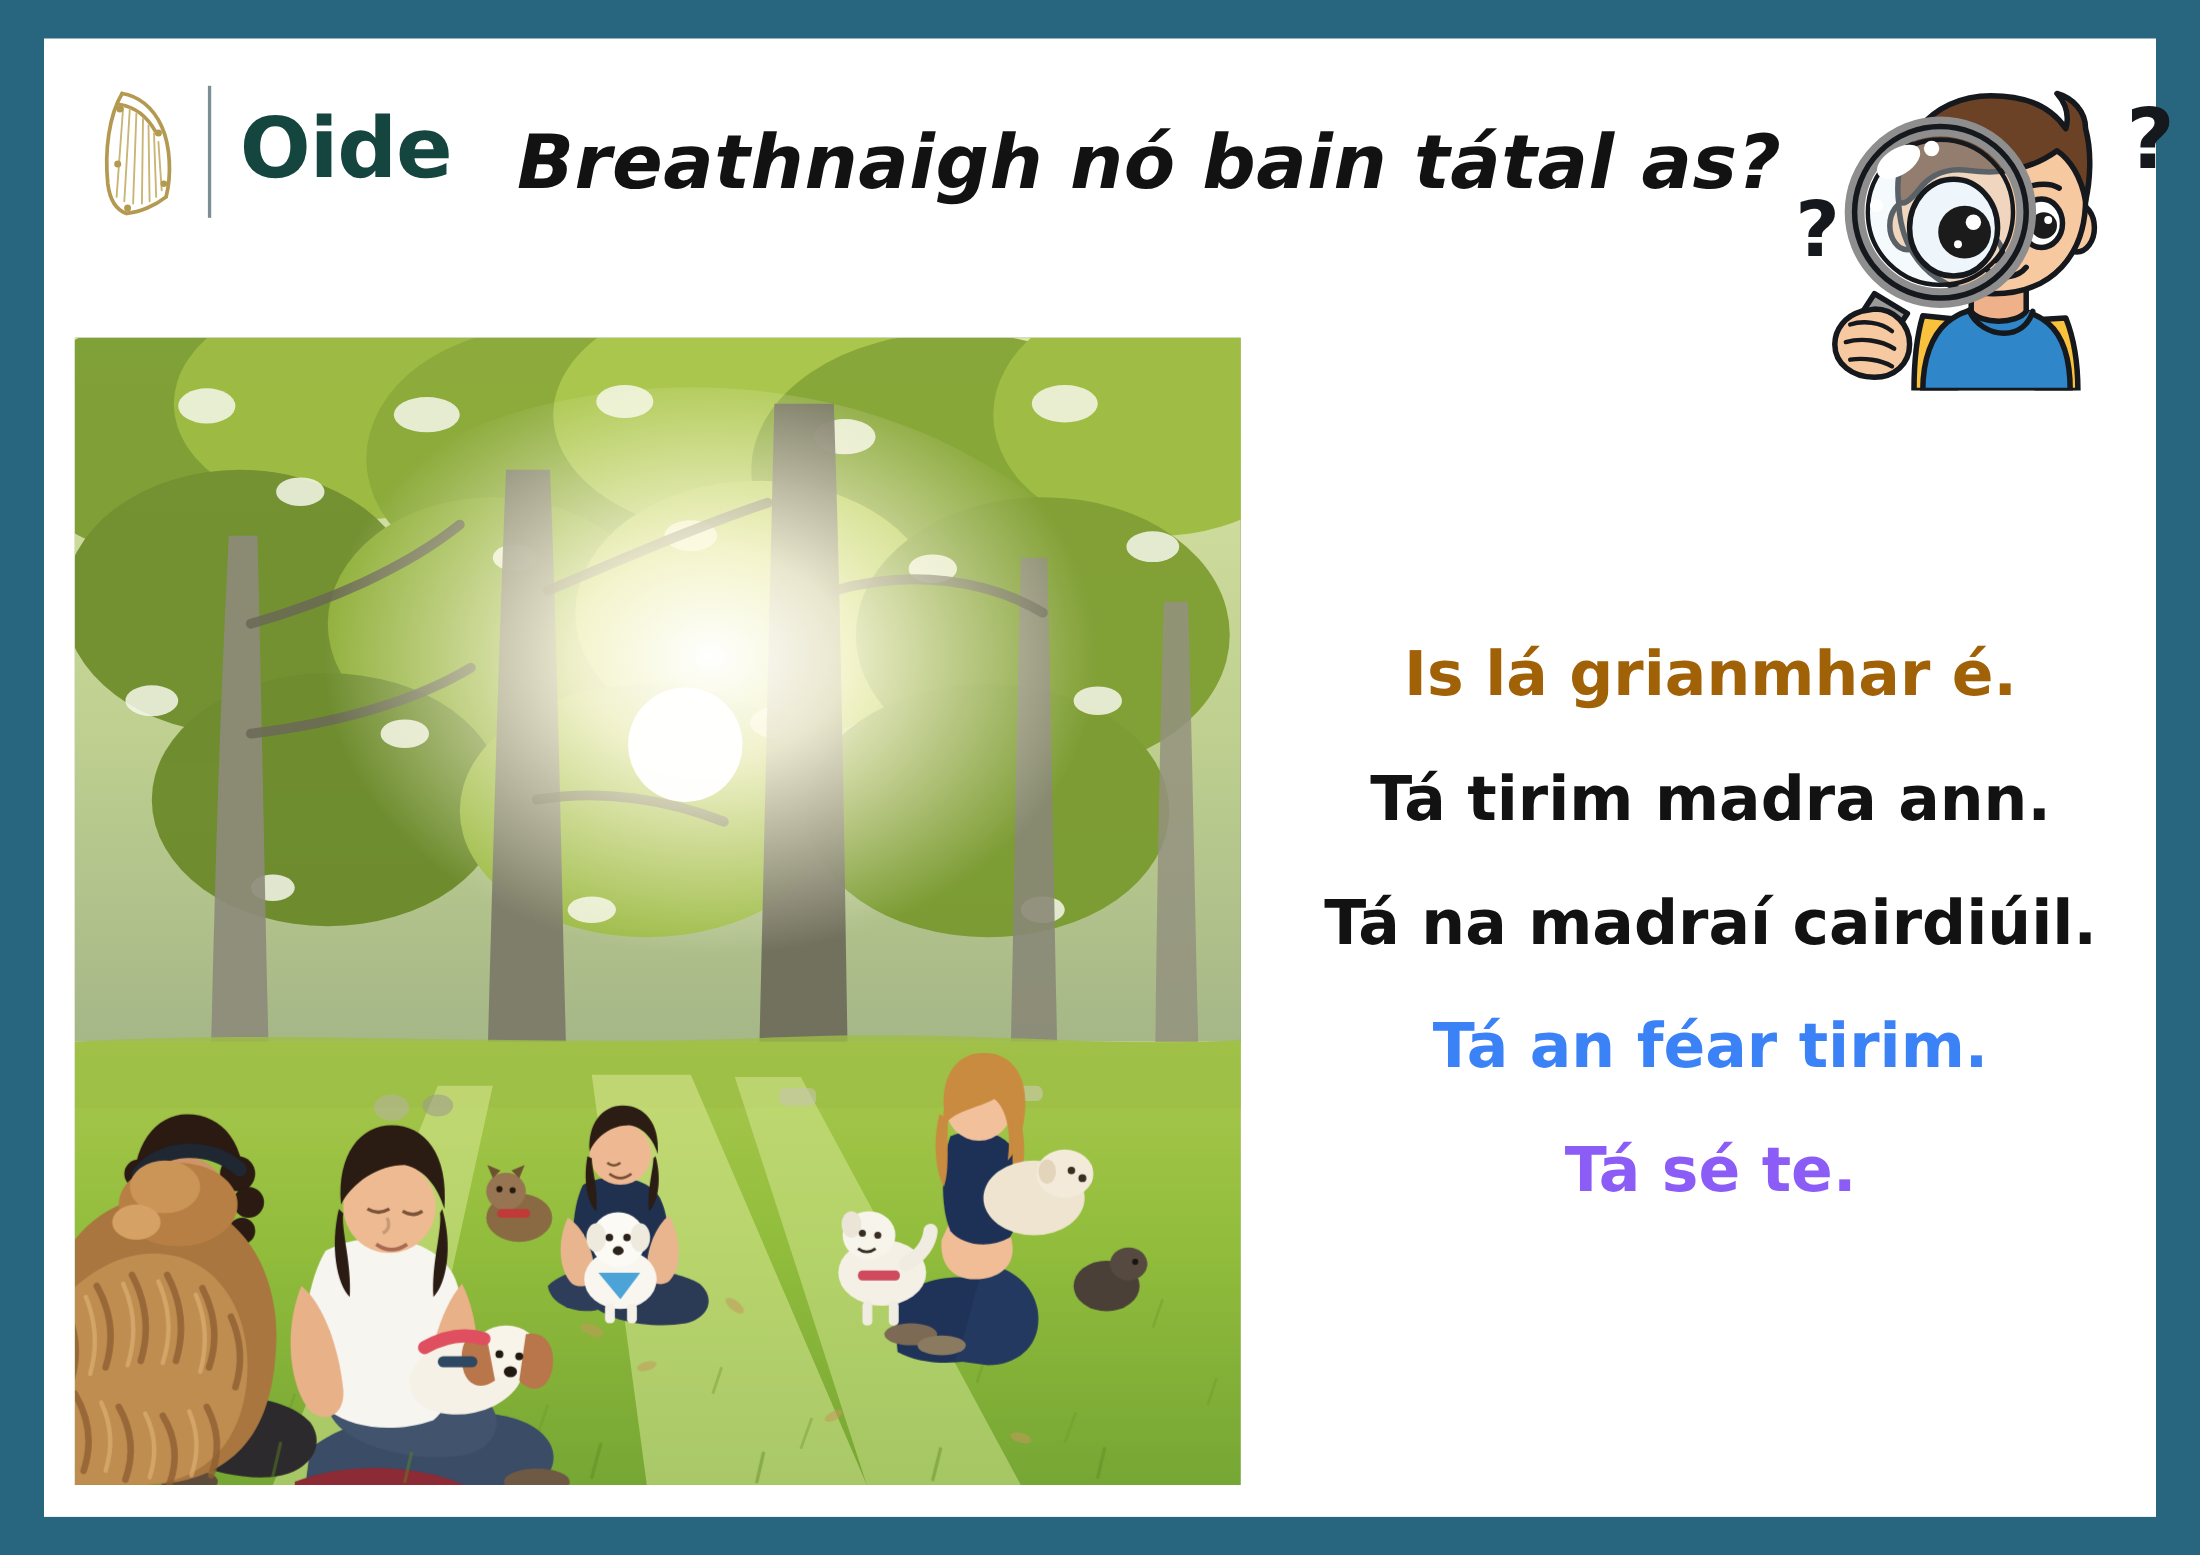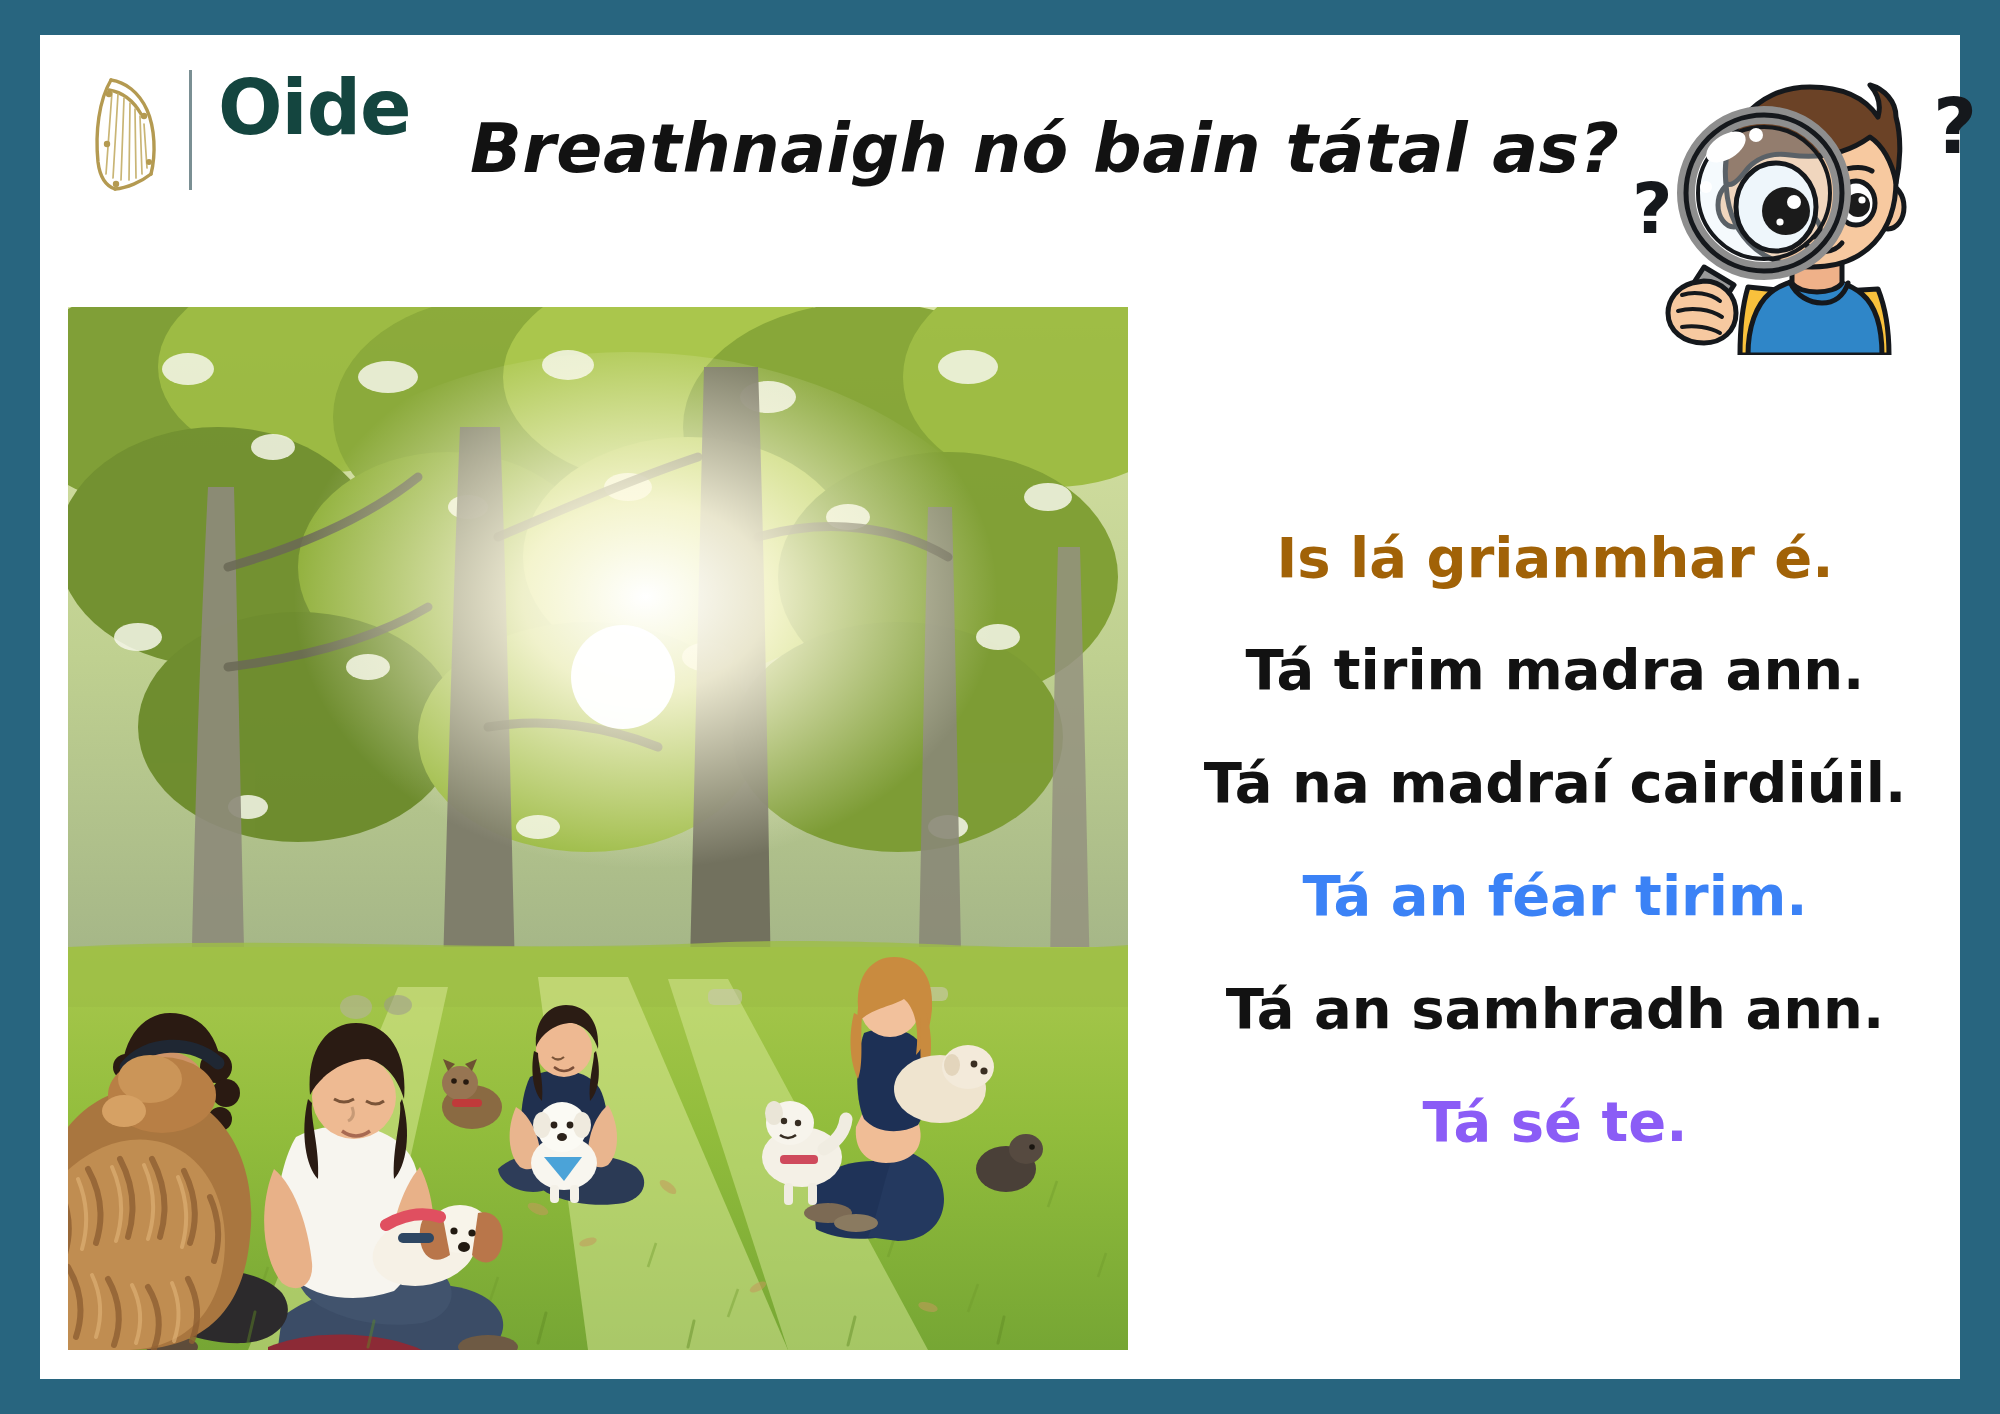--- a/index.html
+++ b/index.html
@@ -39,20 +39,21 @@
     left: 0; top: 0;
     width: 1920px;
     height: 230px;
   }
 
   .brand {
     position: absolute;
     left: 45px;
     top: 35px;
     display: flex;
+    align-items: center;
     height: 135px;
   }
 
   .harp-wrap {
     width: 82px;
     height: 125px;
     display: flex;
     align-items: center;
     justify-content: center;
   }
@@ -554,18 +555,17 @@
           </g>
         </g>
       </svg>
     </div>
 
     <div class="sentences">
       <div class="sentence" style="color: #a16207;">Is lá grianmhar é.</div>
       <div class="sentence" style="color: rgb(18, 18, 18);">Tá tirim madra ann.</div>
       <div class="sentence" style="color: rgb(18, 18, 18);">Tá na madraí cairdiúil.</div>
       <div class="sentence" style="color: #3b82f6;">Tá an féar tirim.</div>
-      <div class="sentence" style="color: rgb(18, 18, 18);">Tá an samhradh ann.</div>
       <div class="sentence" style="color: #8b5cf6;">Tá sé te.</div>
     </div>
 
   </div>
 </div>
 
 </body></html>

